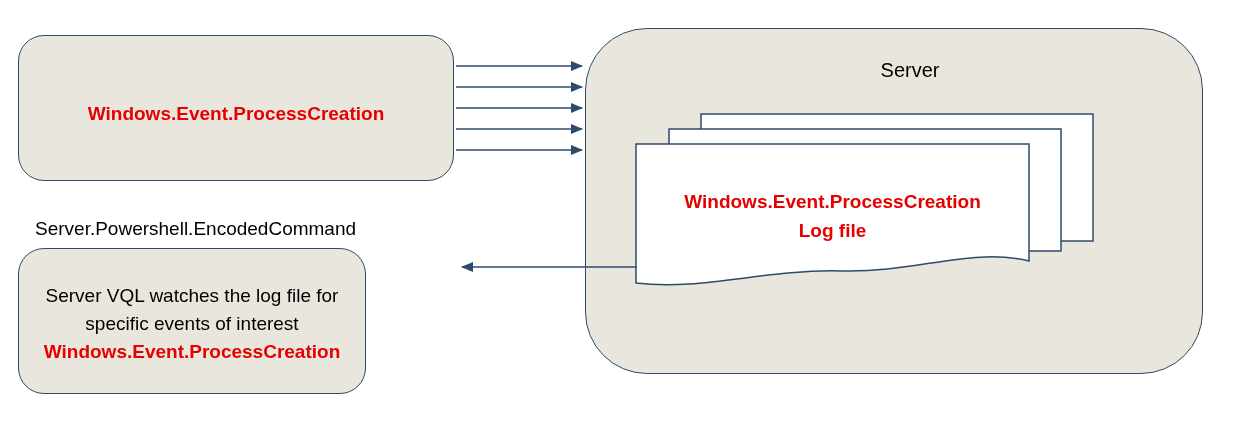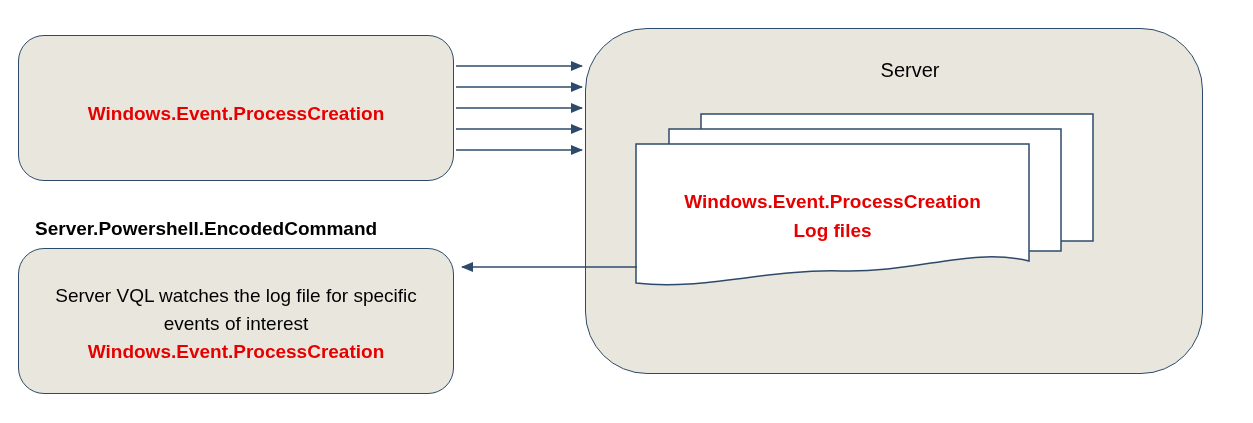--- a/index.html
+++ b/index.html
@@ -55,25 +55,24 @@
     left: 50px; top: 158px;
     width: 393px;
     text-align: center;
     font-size: 19px;
     line-height: 29px;
   }
   .encoded-label {
     position: absolute;
     left: 35px; top: 218px;
     font-size: 19px;
-    font-weight: bold;
   }
   .watch-box {
     left: 18px; top: 248px;
-    width: 436px; height: 146px;
+    width: 348px; height: 146px;
     border-radius: 26px;
     padding-top: 33px;
     line-height: 28px;
   }
   .watch-box .desc { max-width: 392px; margin: 0 auto; }
   .connectors {
     position: absolute;
     left: 0; top: 0;
     width: 1253px; height: 423px;
     pointer-events: none;
@@ -94,21 +93,21 @@
     <div class="server-title">Server</div>
 
     <svg class="doc-stack-svg" width="480" height="200" viewBox="0 0 480 200">
       <rect class="doc-rect" x="75" y="5" width="392" height="127"></rect>
       <rect class="doc-rect" x="43" y="20" width="392" height="122"></rect>
       <path class="doc-rect" d="M10 35 H403 V152 C345 138 290 164 215 162 C140 160 75 182 10 174 Z"></path>
     </svg>
 
     <div class="doc-text">
       <div class="red">Windows.Event.ProcessCreation</div>
-      <div class="red">Log files</div>
+      <div class="red">Log file</div>
     </div>
   </div>
 
   <div class="encoded-label">Server.Powershell.EncodedCommand</div>
 
   <div class="rounded-box watch-box">
     <div class="desc">Server VQL watches the log file for specific events of interest</div>
     <div class="red">Windows.Event.ProcessCreation</div>
   </div>
 

